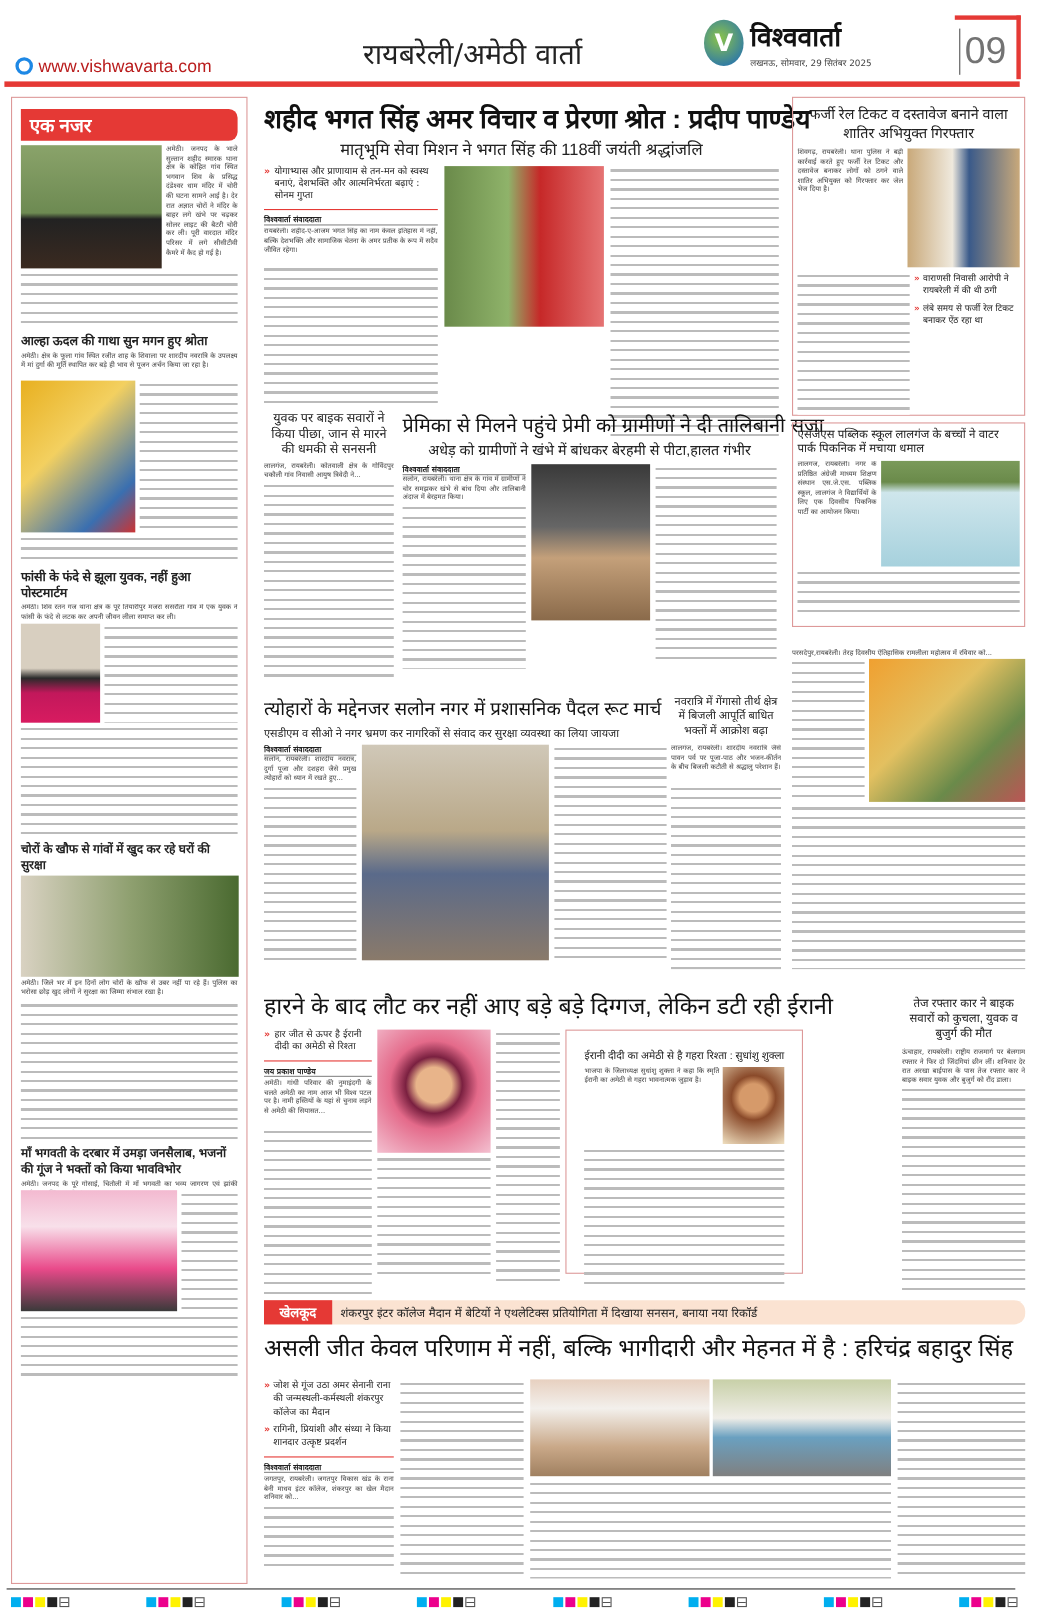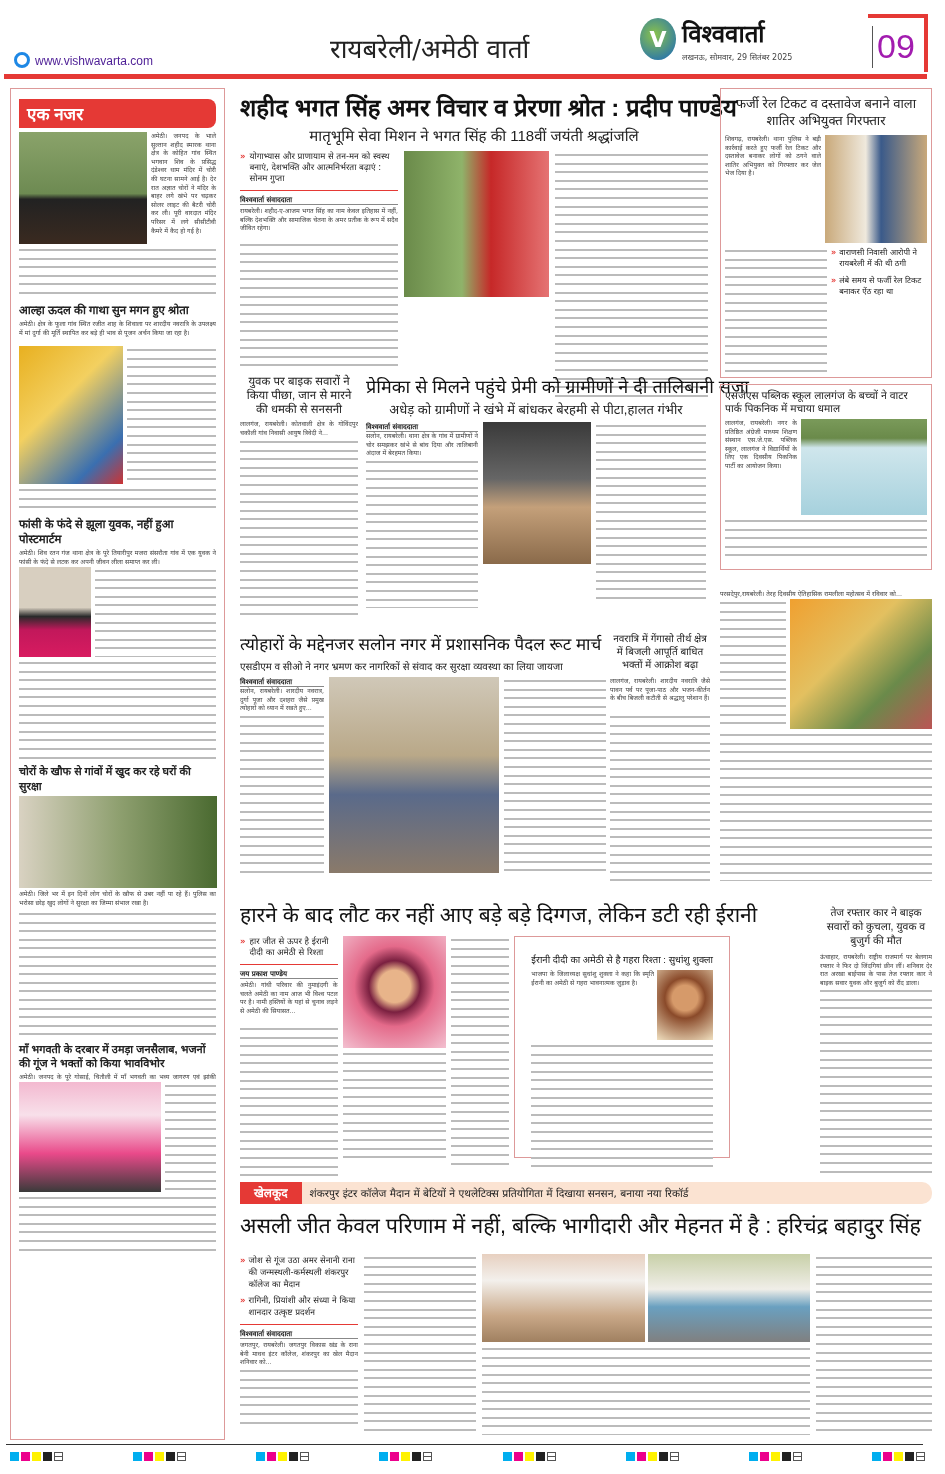--- a/index.html
+++ b/index.html
@@ -1,25 +1,25 @@
 <!DOCTYPE html>
 <html><head>
 <meta charset="utf-8">
 <style>
 *{box-sizing:border-box;margin:0;padding:0}
 body{width:945px;height:1474px;background:#fff;font-family:"DejaVu Sans","Liberation Sans",sans-serif;color:#222;position:relative;overflow:hidden}
 .abs{position:absolute}
-.hdr-url{left:14px;top:52px;font-size:12px;font-family:"Liberation Sans",sans-serif;color:#4c1d95;display:flex;align-items:flex-end;gap:5px}
+.hdr-url{left:14px;top:52px;font-size:16px;font-family:"Liberation Sans",sans-serif;color:#b91c1c;display:flex;align-items:flex-start;gap:5px}
 .ie{width:16px;height:16px;border-radius:50%;border:3px solid #1e88e5;display:inline-block}
 .hdr-section{left:330px;top:30px;font-size:26px;font-family:"DejaVu Serif",serif;color:#222}
 .logo{left:640px;top:16px;display:flex;align-items:center;gap:6px}
 .logo-mark{width:36px;height:42px;border-radius:50%;background:radial-gradient(circle at 40% 40%,#8bc34a,#1565c0);display:flex;align-items:center;justify-content:center;color:#fff;font-weight:bold;font-size:22px}
 .logo-name{font-size:24px;font-weight:bold;color:#111}
 .logo-date{font-size:8px;color:#444;margin-top:2px}
-.pgnum{left:868px;top:14px;width:60px;height:58px;border-top:4px solid #e53935;border-right:4px solid #e53935;font-size:34px;font-family:"Liberation Sans",sans-serif;color:#a21caf;text-align:center;line-height:56px}
+.pgnum{left:868px;top:14px;width:60px;height:58px;border-top:4px solid #e53935;border-right:4px solid #e53935;font-size:34px;font-family:"Liberation Sans",sans-serif;color:#737373;text-align:center;line-height:56px}
 .pgnum:before{content:"";position:absolute;left:4px;top:8px;height:42px;border-left:1px solid #555}
 .redbar{left:4px;top:74px;width:923px;height:5px;background:#e53935}
 .box{border:1.5px solid #d99;}
 .txt{font-size:6.3px;line-height:8.6px;color:#444;text-align:justify;font-family:"DejaVu Serif",serif}
 .gtext{background:repeating-linear-gradient(#fff 0,#fff 3px,#bbb 3px,#bbb 5px,#fff 5px,#fff 8.6px)}
 .h1{font-family:"Liberation Sans",sans-serif;font-weight:bold;color:#111}
 .h2{font-family:"Liberation Sans",sans-serif;color:#222}
 .photo{background:#8a8;overflow:hidden}
 .tag{background:#e53935;color:#fff;font-weight:bold}
 .bullet{color:#e53935;font-weight:bold}

